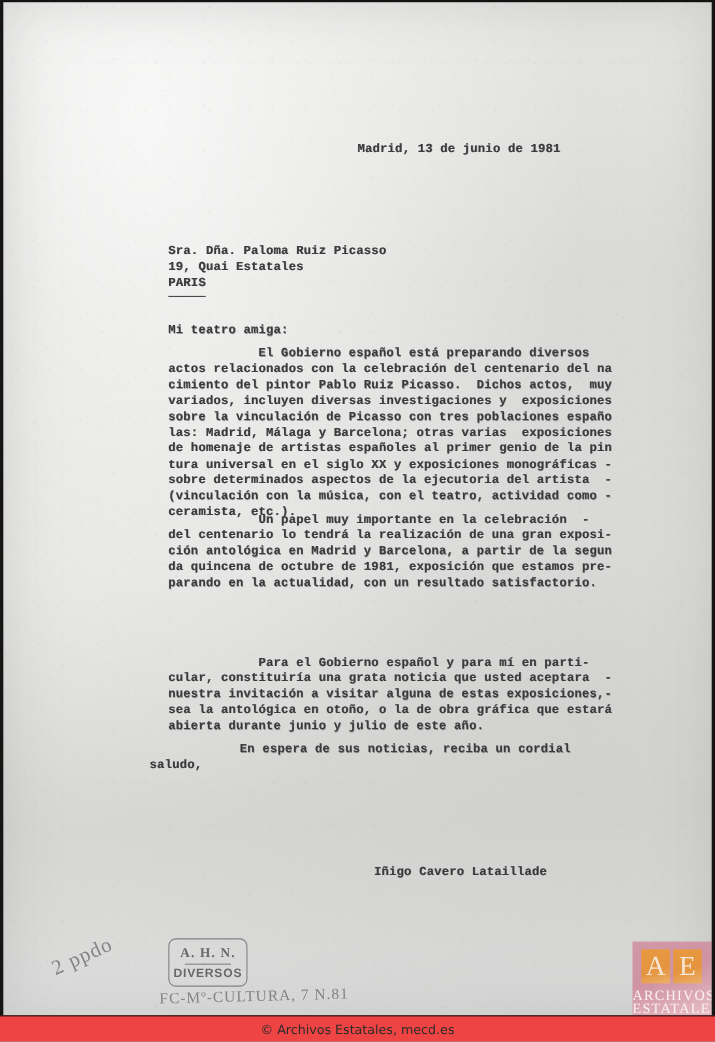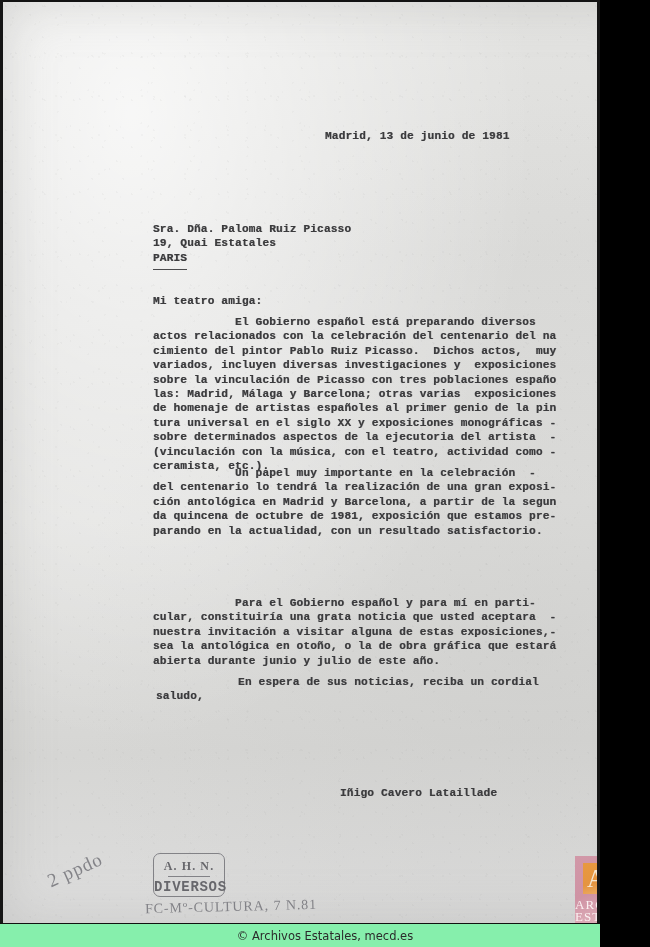--- a/index.html
+++ b/index.html
@@ -9,21 +9,21 @@
   }
   body {
     width: 650px;
     height: 947px;
     overflow: hidden;
     font-family: "Liberation Sans", sans-serif;
   }
 
   #scan {
     position: relative;
-    width: 600px;
+    width: 650px;
     height: 947px;
     background: #d8d8d6;
     overflow: hidden;
   }
 
   
   #paper {
     position: absolute;
     left: 3px;
     top: 2px;
@@ -80,21 +80,21 @@
     border-bottom: 1.4px solid #4a4a4c;
     padding-bottom: 4px;
   }
 
   #salutation { left: 150px; top: 292px; }
 
   #body-1 { left: 150px; top: 313px; }
   #body-2 { left: 150px; top: 464px; }
   #body-3 { left: 150px; top: 543px; }
   #body-4 { left: 150px; top: 594px; }
-  #body-5 { left: 153px; top: 673px; }
+  #body-5 { left: 133px; top: 673px; }
 
   #signature { left: 337px; top: 784px; }
 
   
   #ahn-stamp {
     position: absolute;
     left: 150px;
     top: 851px;
     width: 70px;
     height: 42px;
@@ -111,22 +111,22 @@
     letter-spacing: 1.1px;
     margin-top: 5px;
   }
   #ahn-stamp .ahn-rule {
     width: 42px;
     height: 1.2px;
     background: #7b7b80;
     margin: 2px auto 2px auto;
   }
   #ahn-stamp .ahn-bot {
-    font-family: Liberation Mono, monospace;
-    font-size: 14px;
+    font-family: Liberation Sans, sans-serif;
+    font-size: 11px;
     font-weight: bold;
     letter-spacing: 0.7px;
   }
 
   
   .pencil {
     position: absolute;
     color: #6e6e74;
     font-family: "Liberation Serif", serif;
     opacity: 0.8;
@@ -183,21 +183,21 @@
     line-height: 11.5px;
   }
 
   
   #footer {
     position: absolute;
     left: 0;
     bottom: 0;
     width: 650px;
     height: 23px;
-    background: #86efac;
+    background: #ef4444;
     color: #2b2b2b;
     font-family: "DejaVu Sans", sans-serif;
     font-size: 11.5px;
     display: flex;
     align-items: center;
     justify-content: center;
     border-top: 1px solid #111;
   }
 </style>
 </head>

